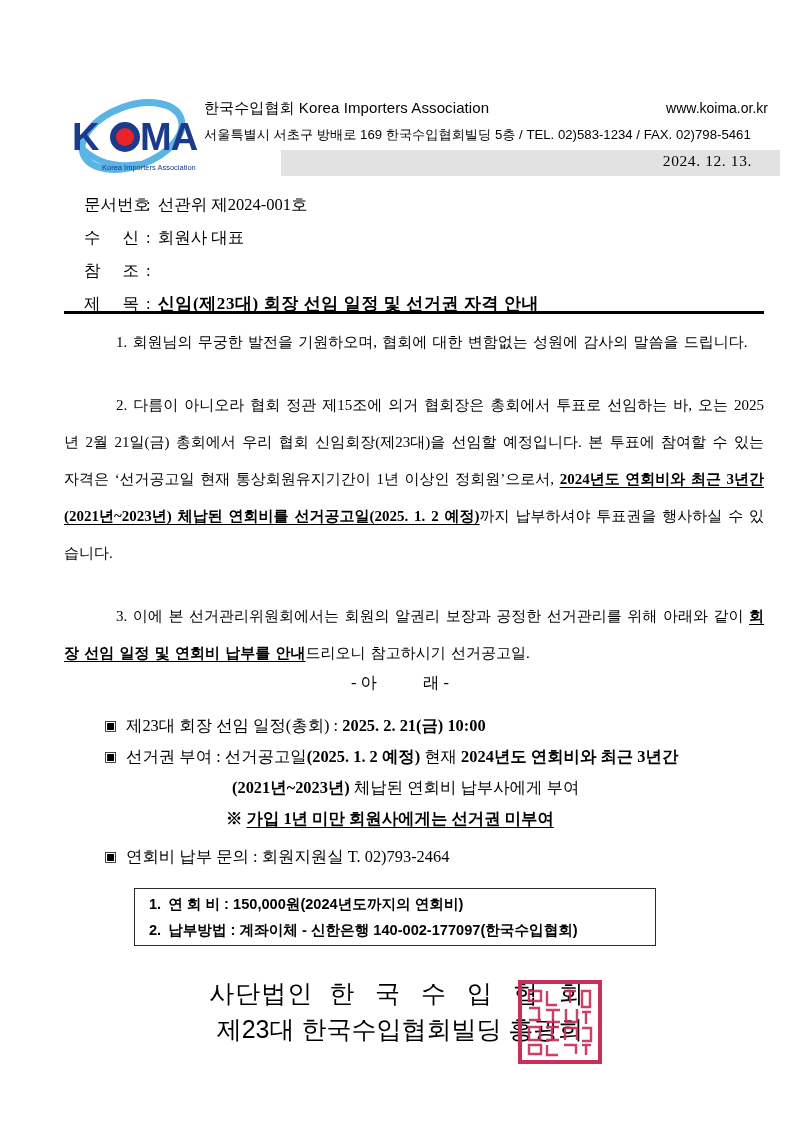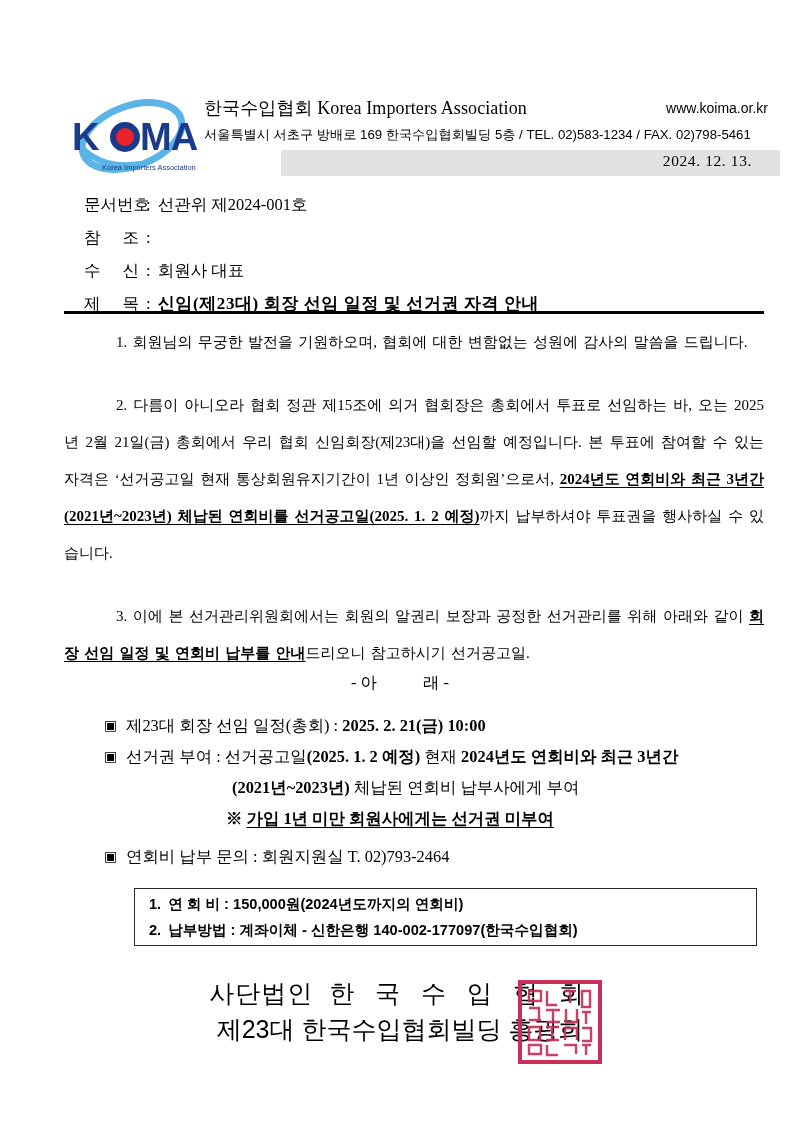--- a/index.html
+++ b/index.html
@@ -42,22 +42,22 @@
     top: 0px;
     width: 580px;
   }
   .hdr-row1 {
     position: relative;
     height: 28px;
     line-height: 28px;
     white-space: nowrap;
   }
   .hdr-name {
-    font-family: Liberation Serif, serif;
-    font-size: 18px;
+    font-family: Liberation Sans, sans-serif;
+    font-size: 15px;
     letter-spacing: 0.1px;
   }
   .hdr-url {
     position: absolute;
     right: 16px;
     top: 0;
     font-family: "Liberation Sans", "DejaVu Sans", sans-serif;
     font-size: 14px;
   }
   .hdr-row2 {
@@ -199,21 +199,21 @@
     text-decoration: underline;
     text-underline-offset: 3px;
   }
   .blt-row.contact { margin-top: 7px; }
 
   
   .fee-box {
     position: absolute;
     left: 134px;
     top: 888px;
-    width: 623px;
+    width: 522px;
     height: 58px;
     border: 1.6px solid #2b2b2b;
     box-sizing: border-box;
     background: #ffffff;
   }
   .fee-row {
     font-family: "Liberation Sans", "DejaVu Sans", sans-serif;
     font-size: 14.6px;
     font-weight: bold;
     line-height: 26px;
@@ -287,27 +287,27 @@
   </div>
 
   <div class="meta">
 
     <div class="meta-row">
       <span class="meta-label">문서번호</span><span class="meta-sep">:</span>
       <span class="meta-value">선관위 제2024-001호</span>
     </div>
 
     <div class="meta-row">
+      <span class="meta-label spaced"><span>수</span><span class="sp"></span><span>신</span></span><span class="meta-sep">:</span>
+      <span class="meta-value">회원사 대표</span>
+    </div>
+
+    <div class="meta-row">
       <span class="meta-label spaced"><span>참</span><span class="sp"></span><span>조</span></span><span class="meta-sep">:</span>
       <span class="meta-value"></span>
-    </div>
-
-    <div class="meta-row">
-      <span class="meta-label spaced"><span>수</span><span class="sp"></span><span>신</span></span><span class="meta-sep">:</span>
-      <span class="meta-value">회원사 대표</span>
     </div>
 
     <div class="meta-row subject">
       <span class="meta-label spaced"><span>제</span><span class="sp"></span><span>목</span></span><span class="meta-sep">:</span>
       <span class="meta-value">신임(제23대) 회장 선임 일정 및 선거권 자격 안내</span>
     </div>
   </div>
 
   <div class="rule-thick"></div>
 

